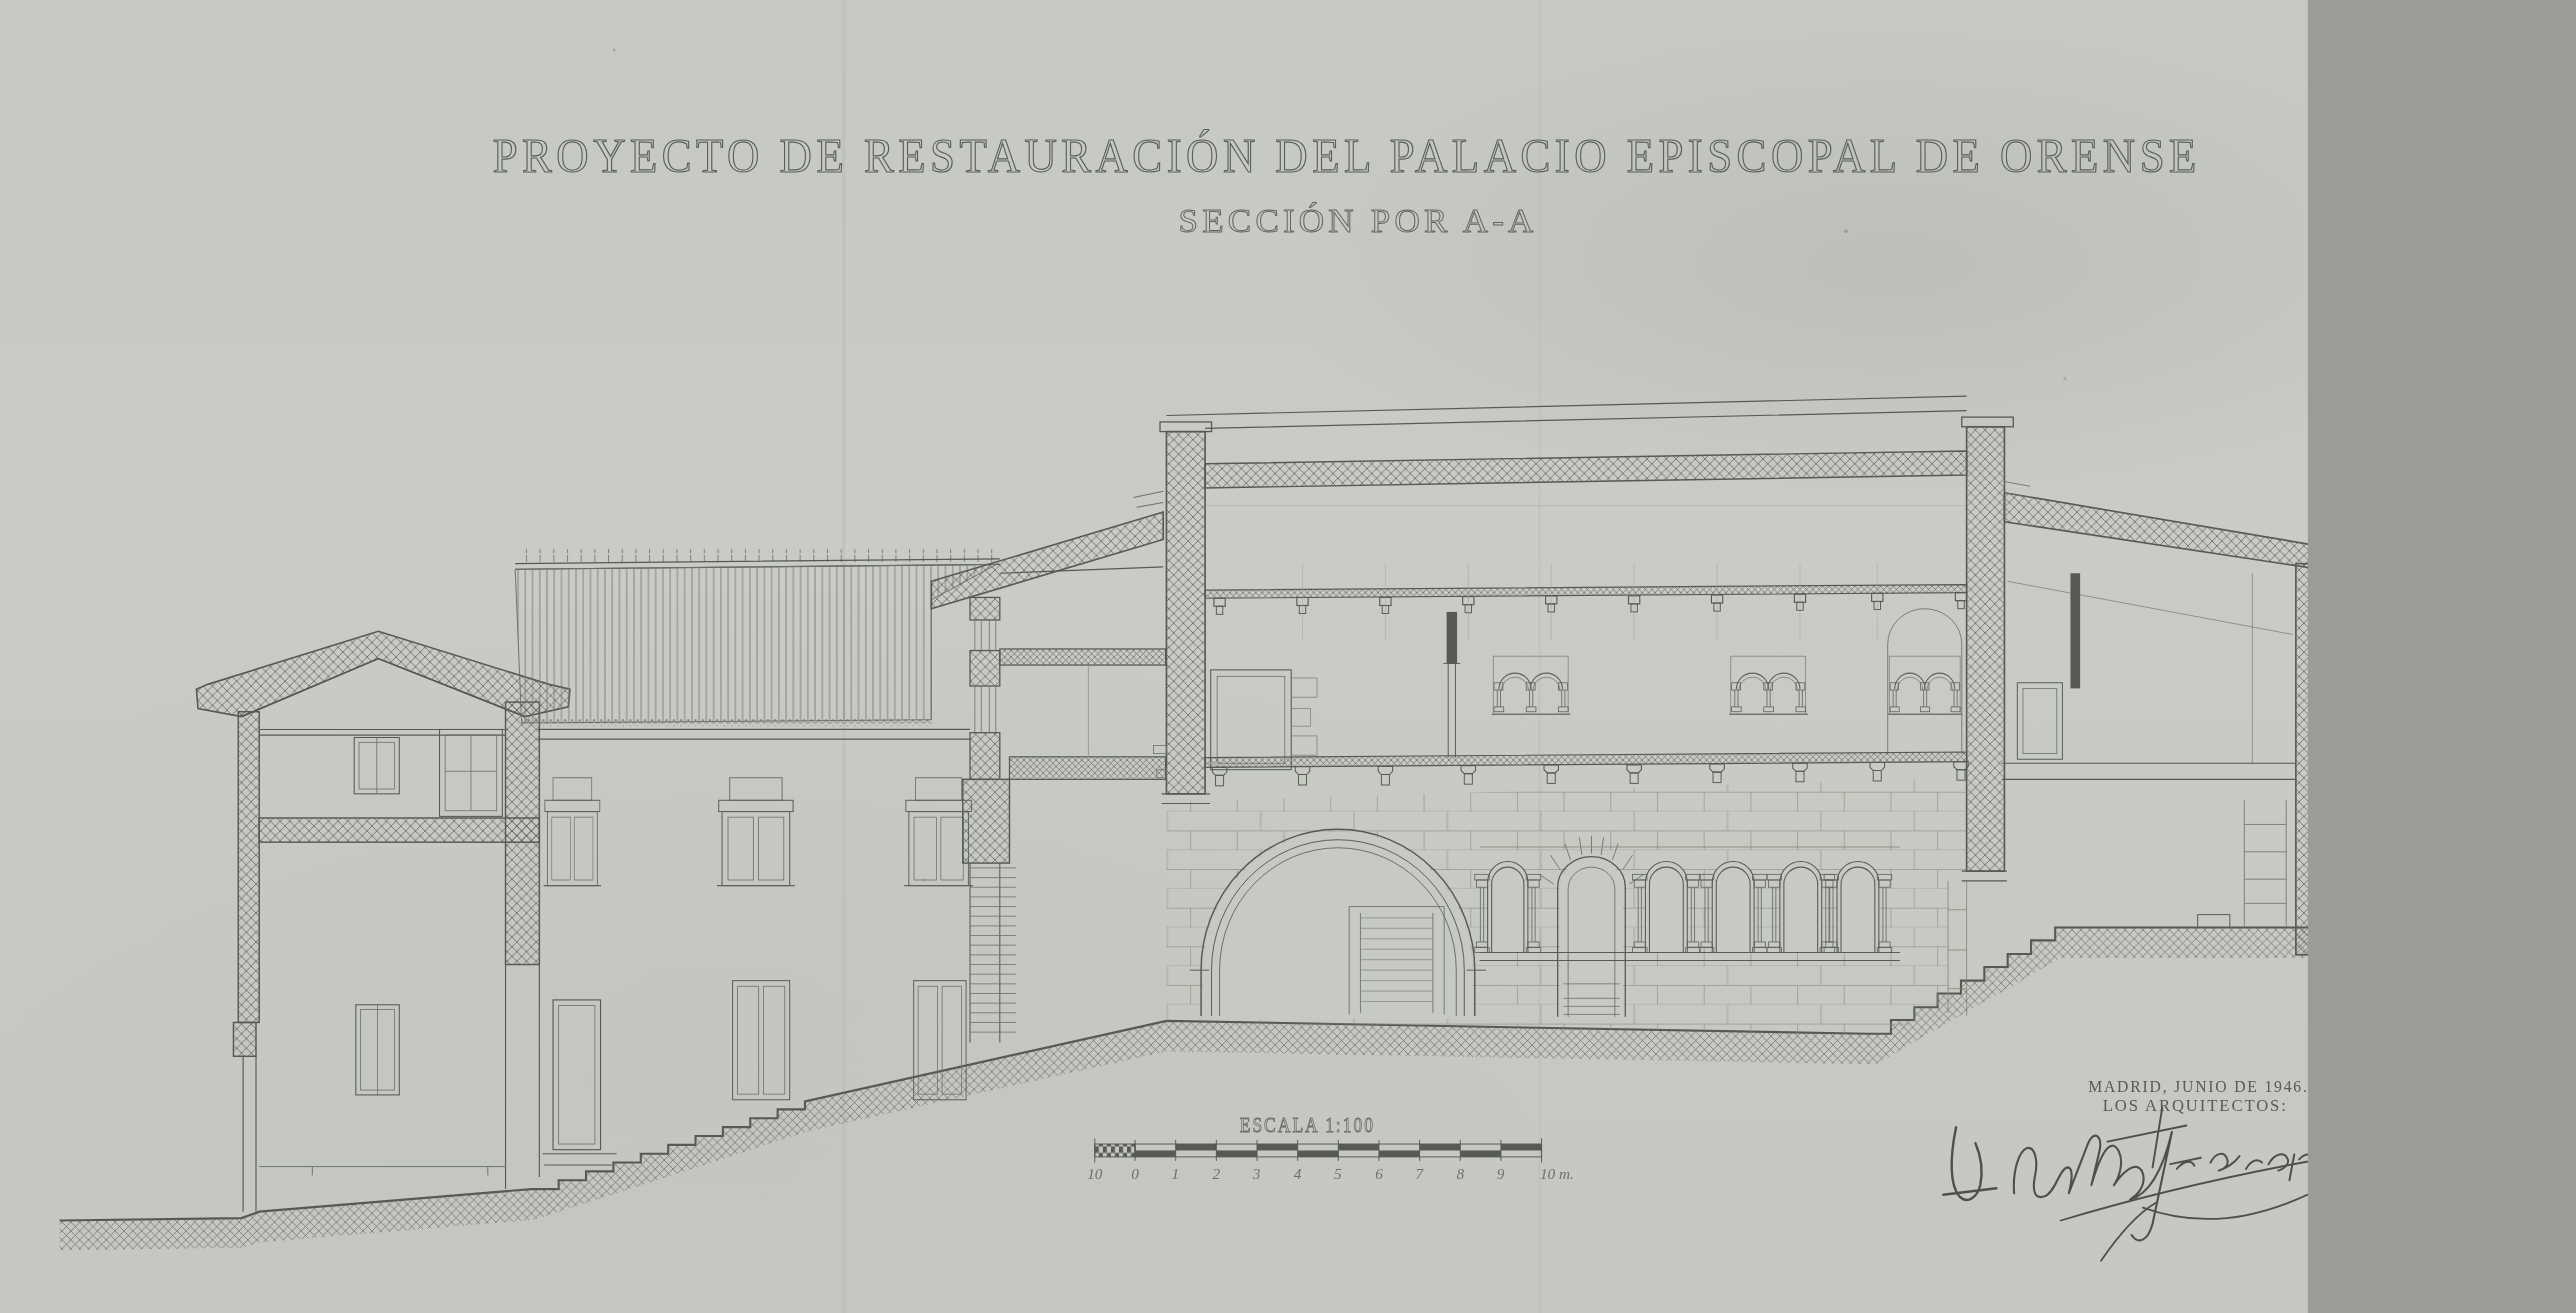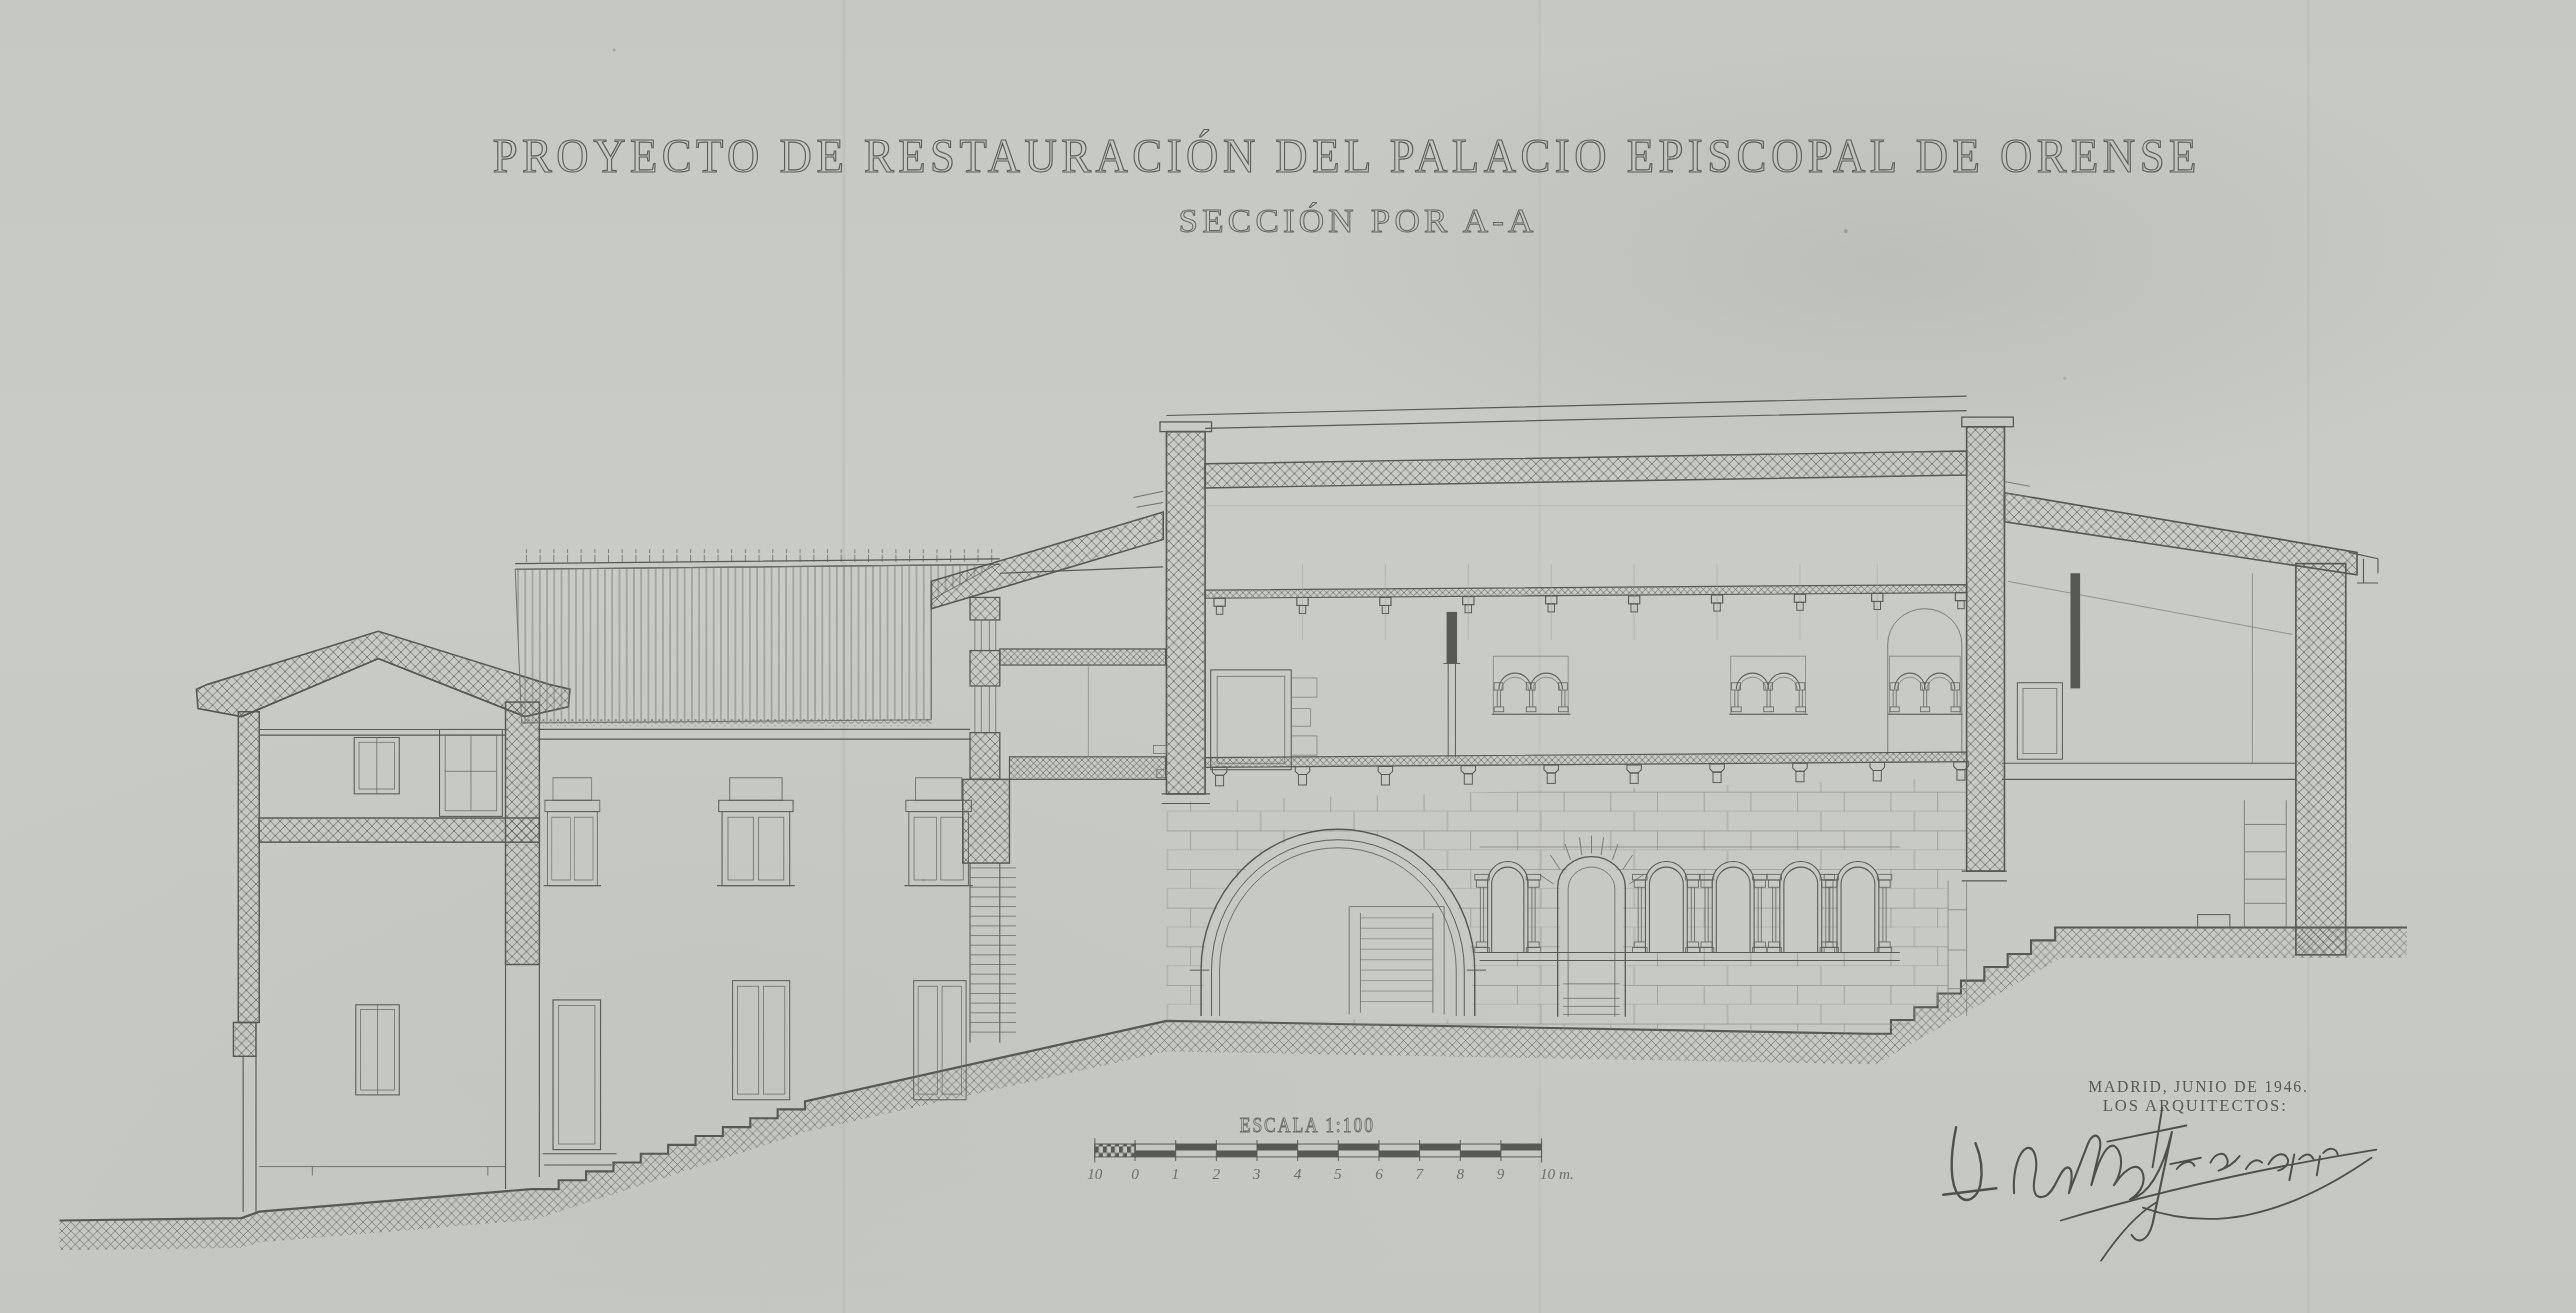--- a/index.html
+++ b/index.html
@@ -1,18 +1,18 @@
 <!DOCTYPE html>
 <html style="font-size:13px"><head>
 <meta charset="utf-8">
 <style>
   html,body{margin:0;padding:0;background:#9a9c97;}
   .sheet{
     position:relative;
-    width:2576px;height:1314px;
+    width:2308px;height:1314px;
     background:
       radial-gradient(886px 338px at 1892px 266px, rgba(160,163,156,.28), rgba(160,163,156,0) 70%),
       radial-gradient(1127px 564px at 725px 1006px, rgba(182,184,178,.18), rgba(182,184,178,0) 75%),
       linear-gradient(180deg,#c6c8c2 0%, #c9cbc5 40%, #c5c7c1 100%);
     overflow:hidden;
     font-family:"Liberation Serif", serif;
   }
   svg text{font-family:"Liberation Serif", serif;}
   .t-outline{fill:none;stroke:#5c605a;stroke-width:1.5;letter-spacing:6px;}
   .t-outline2{fill:none;stroke:#63675f;stroke-width:1.2;letter-spacing:5px;}

